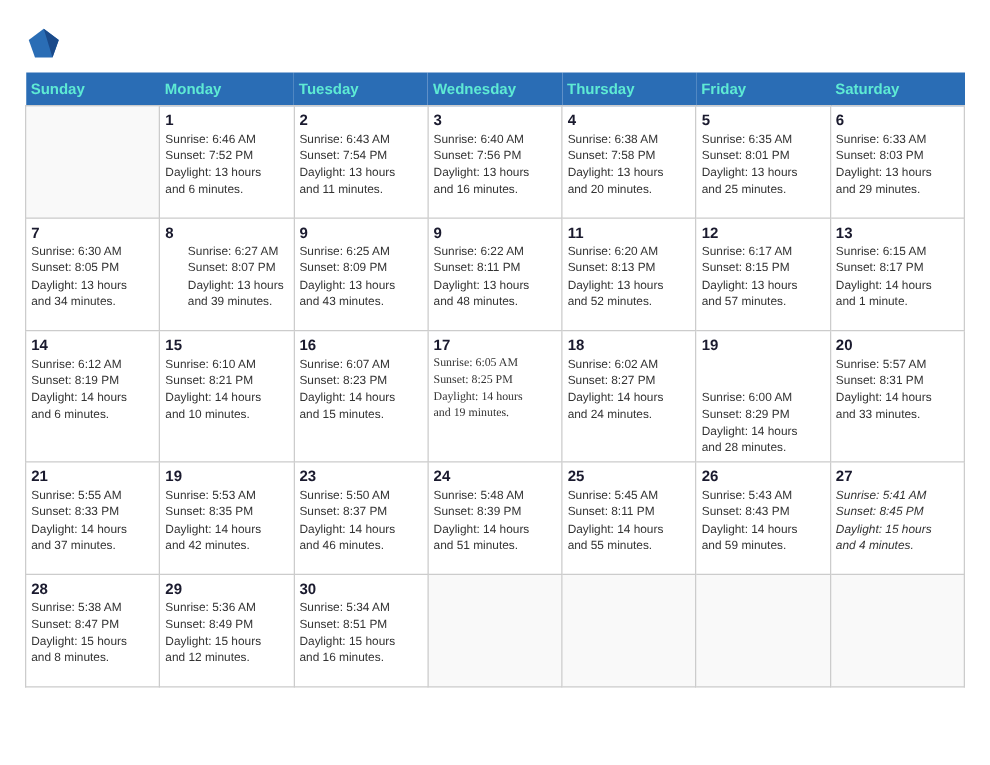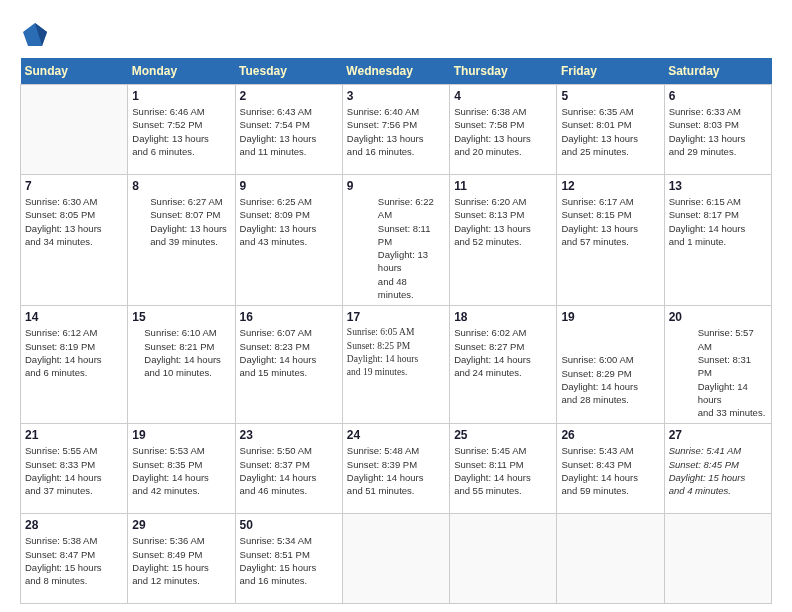--- a/index.html
+++ b/index.html
@@ -52,21 +52,21 @@
       font-size: 16px;
       color: #444;
     }
     table {
       width: 100%;
       border-collapse: collapse;
       font-size: 10px;
     }
     thead tr th {
       background-color: #2a6db5;
-      color: #fef9c3;
+      color: #5eead4;
       padding: 6px 4px;
       text-align: left;
       font-size: 12px;
       font-weight: bold;
     }
     tbody tr td {
       border: 1px solid #ccc;
       vertical-align: top;
       padding: 4px;
       width: 14.28%;
@@ -183,21 +183,21 @@
         </td>
         <td>
           <div class="day-number">9</div>
           <div class="day-info" style="white-space: pre-line;">Sunrise: 6:25 AM
 Sunset: 8:09 PM
 Daylight: 13 hours
 and 43 minutes.</div>
         </td>
         <td>
           <div class="day-number">9</div>
-          <div class="day-info" style="white-space: pre-line; margin-left: 31px;">Sunrise: 6:22 AM
+          <div class="day-info" style="white-space: pre-line;">Sunrise: 6:22 AM
 Sunset: 8:11 PM
 Daylight: 13 hours
 and 48 minutes.</div>
         </td>
         <td>
           <div class="day-number">11</div>
           <div class="day-info" style="white-space: pre-line;">Sunrise: 6:20 AM
 Sunset: 8:13 PM
 Daylight: 13 hours
 and 52 minutes.</div>
@@ -220,21 +220,21 @@
       <tr>
         <td>
           <div class="day-number">14</div>
           <div class="day-info" style="white-space: pre-line;">Sunrise: 6:12 AM
 Sunset: 8:19 PM
 Daylight: 14 hours
 and 6 minutes.</div>
         </td>
         <td>
           <div class="day-number">15</div>
-          <div class="day-info" style="white-space: pre-line; margin-left: 12px;">Sunrise: 6:10 AM
+          <div class="day-info" style="white-space: pre-line;">Sunrise: 6:10 AM
 Sunset: 8:21 PM
 Daylight: 14 hours
 and 10 minutes.</div>
         </td>
         <td>
           <div class="day-number">16</div>
           <div class="day-info" style="white-space: pre-line;">Sunrise: 6:07 AM
 Sunset: 8:23 PM
 Daylight: 14 hours
 and 15 minutes.</div>
@@ -255,21 +255,21 @@
         </td>
         <td>
           <div class="day-number">19</div>
           <div class="day-info" style="white-space: pre-line; margin-top: 29px;">Sunrise: 6:00 AM
 Sunset: 8:29 PM
 Daylight: 14 hours
 and 28 minutes.</div>
         </td>
         <td>
           <div class="day-number">20</div>
-          <div class="day-info" style="white-space: pre-line; margin-left: 29px;">Sunrise: 5:57 AM
+          <div class="day-info" style="white-space: pre-line;">Sunrise: 5:57 AM
 Sunset: 8:31 PM
 Daylight: 14 hours
 and 33 minutes.</div>
         </td>
       </tr>
       <tr>
         <td>
           <div class="day-number">21</div>
           <div class="day-info" style="white-space: pre-line;">Sunrise: 5:55 AM
 Sunset: 8:33 PM
@@ -328,21 +328,21 @@
 and 8 minutes.</div>
         </td>
         <td>
           <div class="day-number">29</div>
           <div class="day-info" style="white-space: pre-line;">Sunrise: 5:36 AM
 Sunset: 8:49 PM
 Daylight: 15 hours
 and 12 minutes.</div>
         </td>
         <td>
-          <div class="day-number">50</div>
+          <div class="day-number">30</div>
           <div class="day-info" style="white-space: pre-line;">Sunrise: 5:34 AM
 Sunset: 8:51 PM
 Daylight: 15 hours
 and 16 minutes.</div>
         </td>
         <td class="empty-cell"></td>
         <td class="empty-cell"></td>
         <td class="empty-cell"></td>
         <td class="empty-cell"></td>
       </tr>

